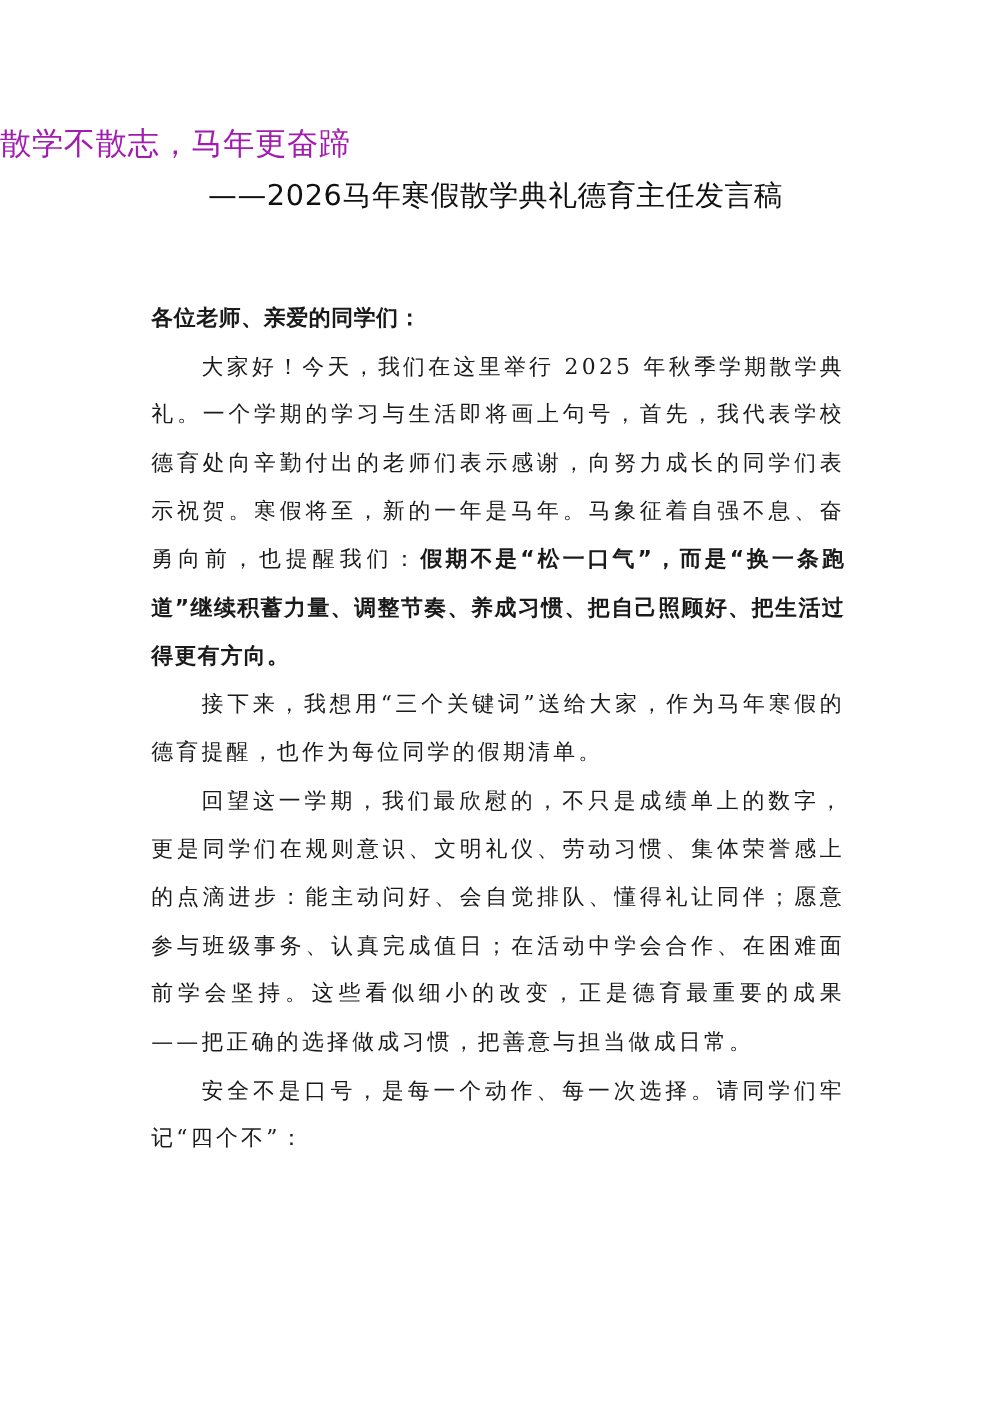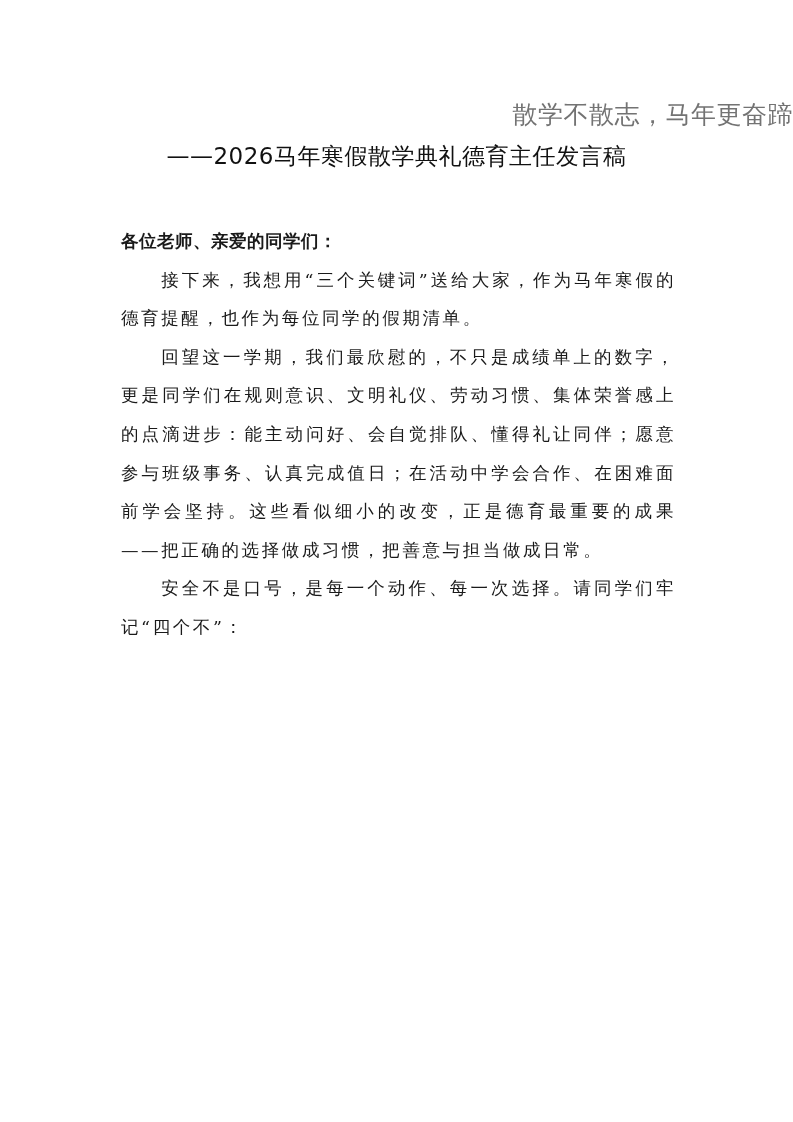--- a/index.html
+++ b/index.html
@@ -1,37 +1,38 @@
 <!DOCTYPE html>
 <html><head>
 <meta charset="utf-8">
 <style>
   html, body { margin: 0; padding: 0; background: #ffffff; }
   body { width: 793px; height: 1122px; position: relative; overflow: hidden;
          font-family: "DejaVu Serif", "Liberation Serif", serif; color: #1a1a1a; }
   .page { position: absolute; left: 0; top: 0; width: 793px; height: 1122px; }
-  .title { position: absolute; top: 98px; left: 0; width: 793px; text-align: right;
-           font-size: 25px; color: #737373; letter-spacing: 0.5px;
+  .title { position: absolute; top: 98px; left: 0; width: 793px; text-align: left;
+           font-size: 25px; color: #a21caf; letter-spacing: 0.5px;
            font-family: "DejaVu Serif", serif; }
   .subtitle { position: absolute; top: 141px; left: 0; width: 793px; text-align: center;
               font-size: 23px; color: #111; font-family: "DejaVu Sans", sans-serif; letter-spacing: 0.5px; }
-  .body { position: absolute; left: 121px; top: 222px; width: 555px;
+  .body { position: absolute; left: 121px; top: 236px; width: 555px;
           font-size: 17.5px; line-height: 38.6px; letter-spacing: 2.6px; }
   .body p { margin: 0; text-align: justify; text-align-last: left; }
   .indent { text-indent: 2.3em; }
   .b { font-weight: bold; font-family: "DejaVu Sans", sans-serif; letter-spacing: 1px; }
   .salutation { font-family: "DejaVu Sans", sans-serif; font-weight: bold; letter-spacing: 0.5px; }
   .heading { font-weight: bold; font-family: "DejaVu Sans", sans-serif; letter-spacing: 0.6px; }
 </style>
 </head>
 <body>
 
 <div class="page">
   <div class="title">散学不散志，马年更奋蹄</div>
   <div class="subtitle">——2026马年寒假散学典礼德育主任发言稿</div>
 
   <div class="body">
     <p class="salutation">各位老师、亲爱的同学们：</p>
+    <p class="indent"><span>大家好！今天，我们在这里举行 2025 年秋季学期散学典礼。一个学期的学习与生活即将画上句号，首先，我代表学校德育处向辛勤付出的老师们表示感谢，向努力成长的同学们表示祝贺。寒假将至，新的一年是马年。马象征着自强不息、奋勇向前，也提醒我们：</span><span class="b">假期不是“松一口气”，而是“换一条跑道”继续积蓄力量、调整节奏、养成习惯、把自己照顾好、把生活过得更有方向。</span></p>
     <p class="indent">接下来，我想用“三个关键词”送给大家，作为马年寒假的德育提醒，也作为每位同学的假期清单。</p>
     <p class="indent">回望这一学期，我们最欣慰的，不只是成绩单上的数字，更是同学们在规则意识、文明礼仪、劳动习惯、集体荣誉感上的点滴进步：能主动问好、会自觉排队、懂得礼让同伴；愿意参与班级事务、认真完成值日；在活动中学会合作、在困难面前学会坚持。这些看似细小的改变，正是德育最重要的成果——把正确的选择做成习惯，把善意与担当做成日常。</p>
     <p class="indent">安全不是口号，是每一个动作、每一次选择。请同学们牢记“四个不”：</p>
   </div>
 </div>
 
 </body></html>

